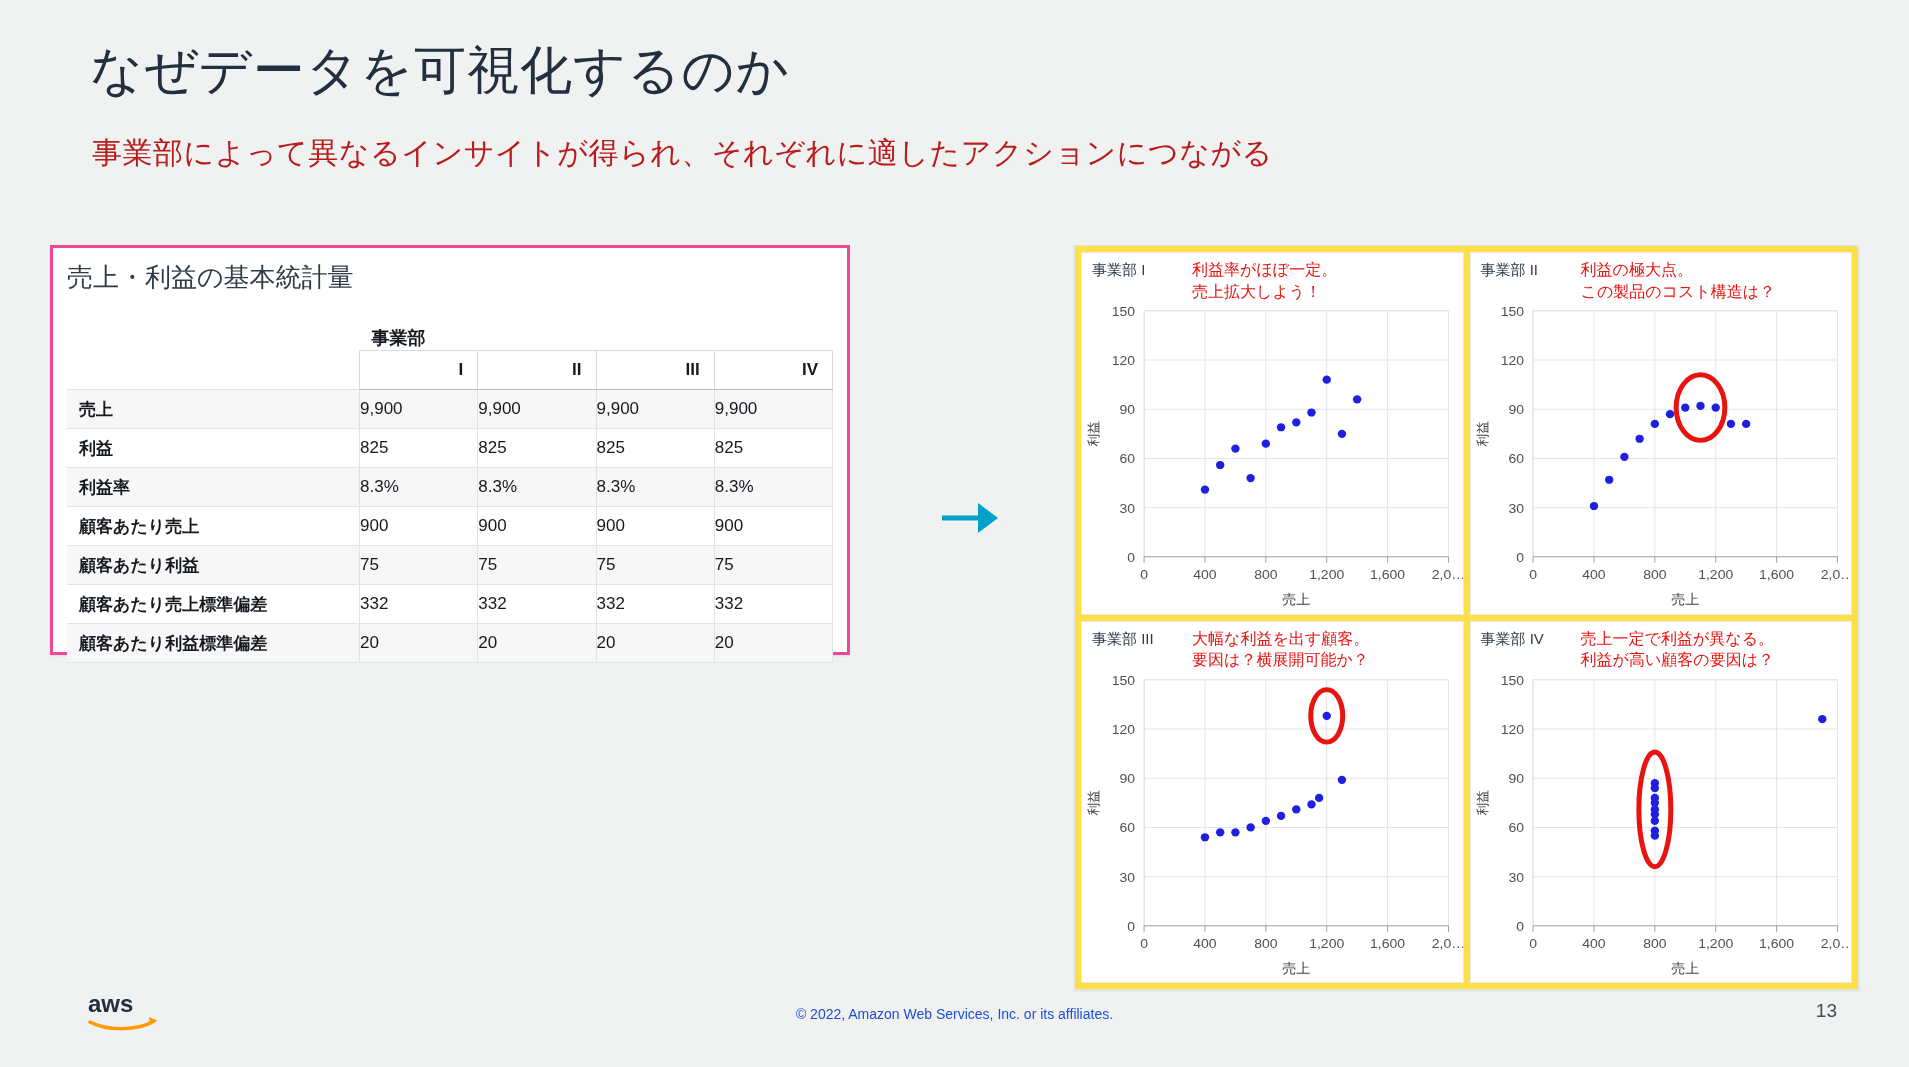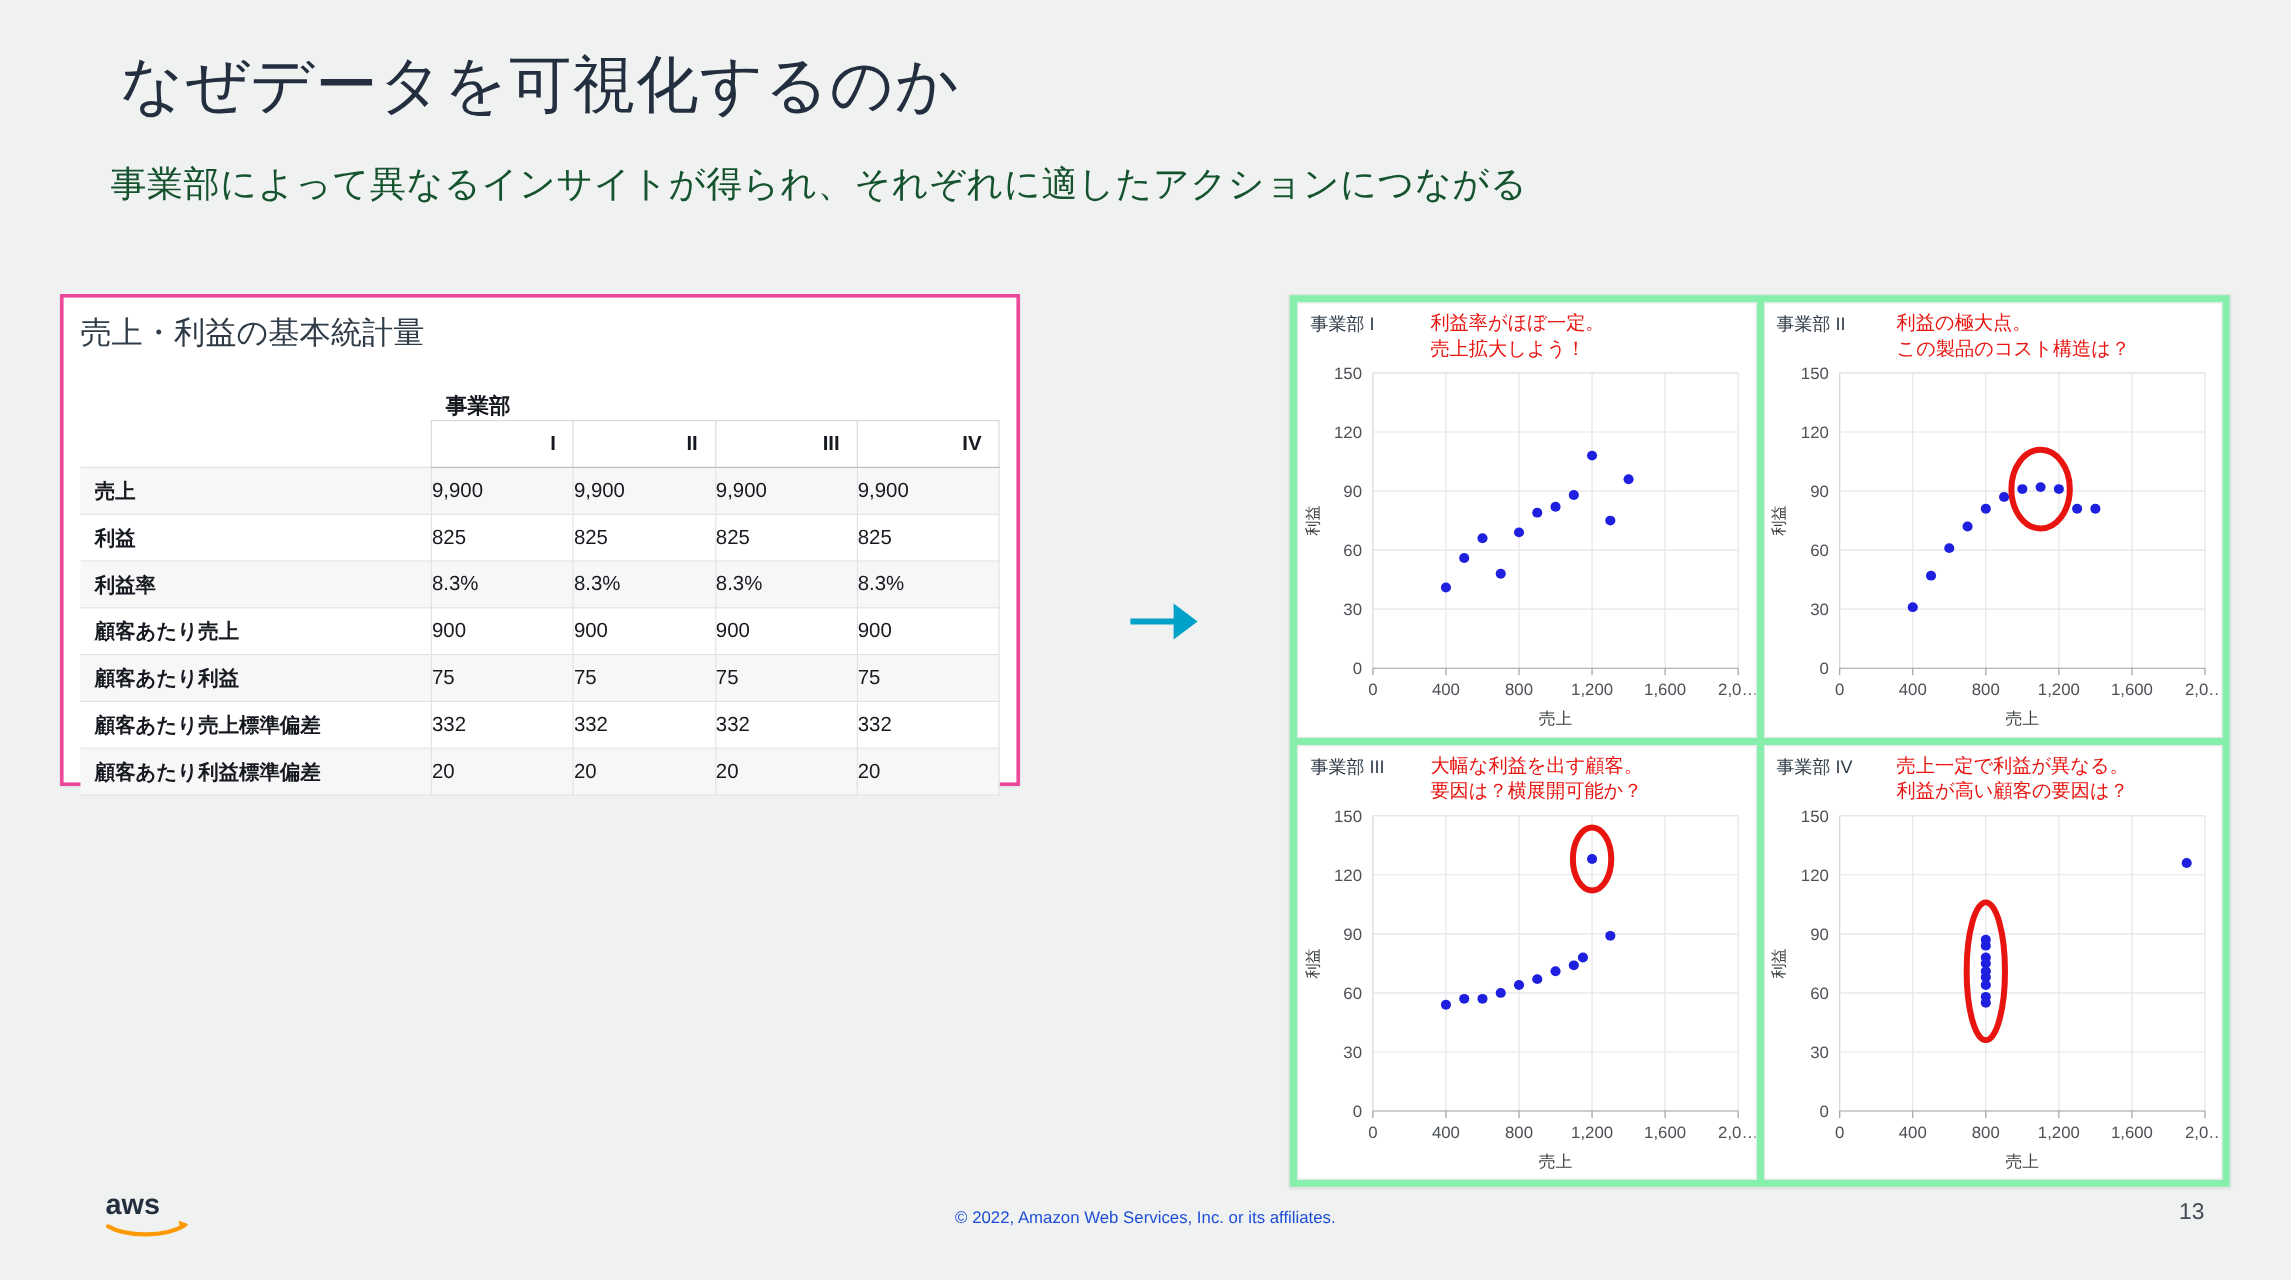--- a/index.html
+++ b/index.html
@@ -8,28 +8,28 @@
     width:1909px;height:1067px;
     background:#f0f1f1;
     font-family:"Liberation Sans","DejaVu Sans",sans-serif;
     color:#16191f;
     overflow:hidden;
     position:relative;
   }
 
   
   .slide-title{
-    position:absolute;left:100px;top:36px;
+    position:absolute;left:90px;top:36px;
     font-size:52px;font-weight:400;letter-spacing:1px;
     color:#232f3e;white-space:nowrap;
   }
   .slide-subtitle{
     position:absolute;left:92px;top:133px;
     font-size:30px;font-weight:400;letter-spacing:0.5px;
-    color:#14532d;white-space:nowrap;
+    color:#b91c1c;white-space:nowrap;
   }
 
   
   .table-card{
     position:absolute;left:50px;top:245px;
     width:800px;height:410px;
     background:#ffffff;
     border:3px solid #ec4899;
     box-shadow:0 1px 2px rgba(0,0,0,.08);
     box-sizing:border-box;
@@ -87,21 +87,21 @@
   
   .arrow{
     position:absolute;left:940px;top:497px;
     width:60px;height:42px;
   }
 
   
   .charts-card{
     position:absolute;left:1074px;top:245px;
     width:785px;height:745px;
-    background:#86efac;
+    background:#fde047;
     border:1px solid #e3e4e6;
     box-shadow:0 1px 2px rgba(0,0,0,.08);
     box-sizing:border-box;
     display:grid;
     grid-template-columns:1fr 1fr;
     grid-template-rows:1fr 1fr;
     gap:6px;
     padding:6px;
   }
   .panel{

